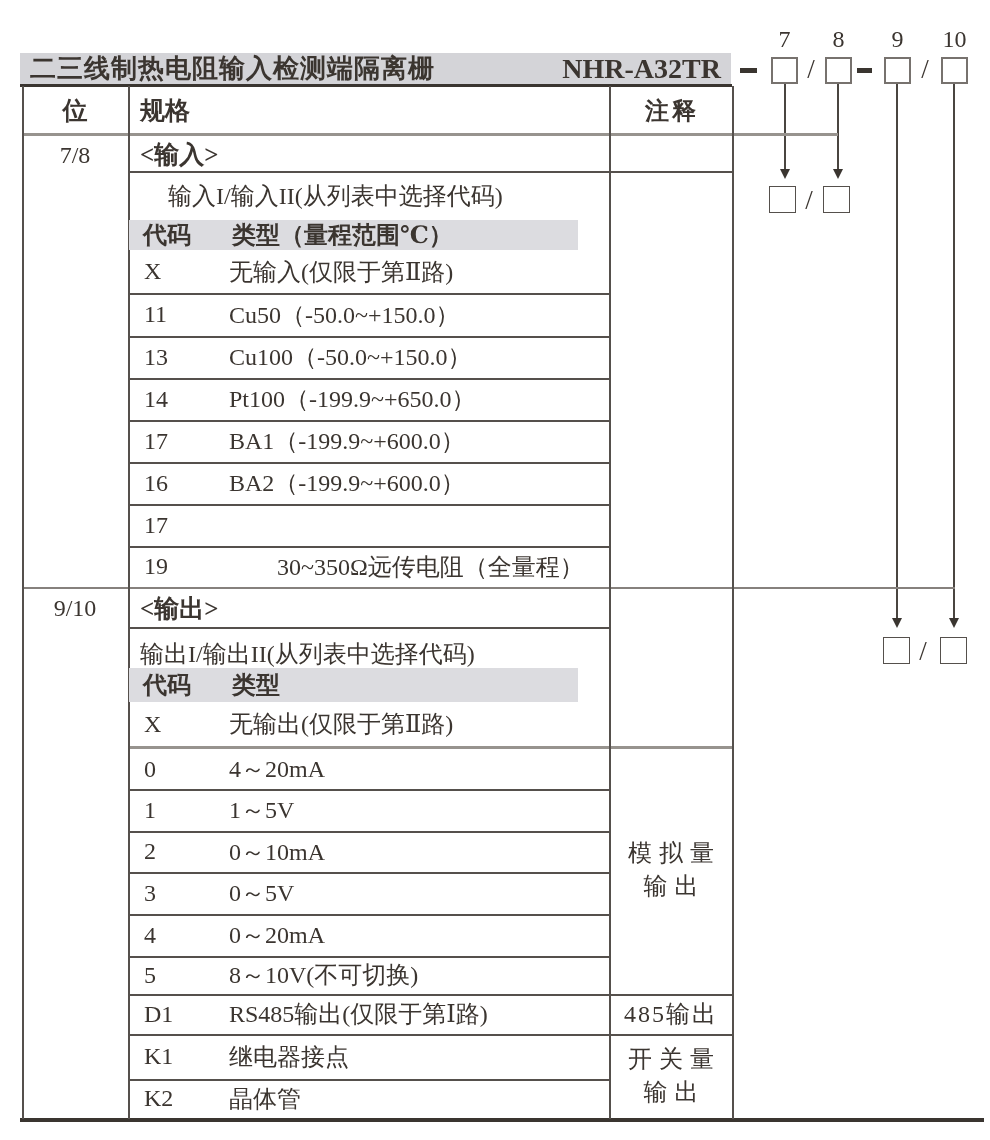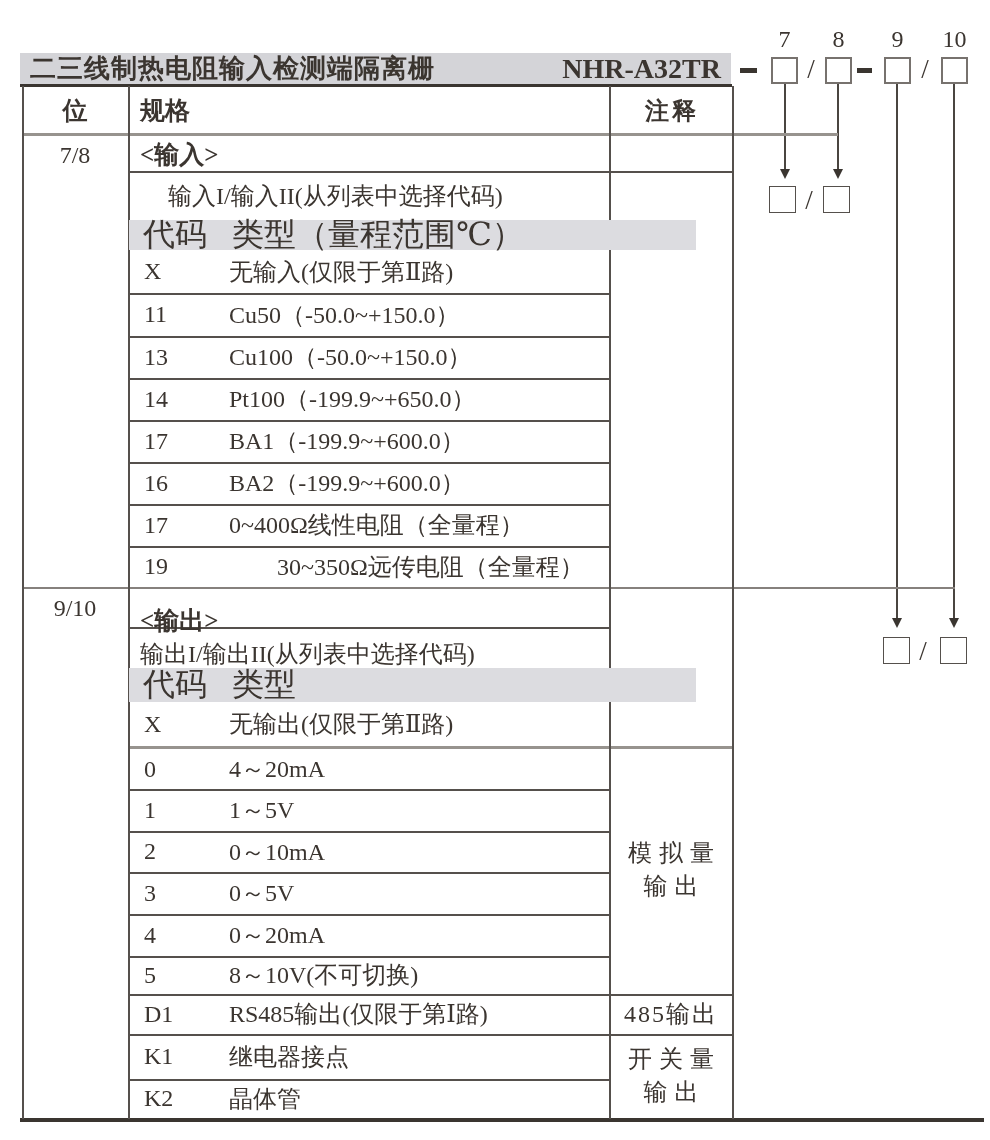--- a/index.html
+++ b/index.html
@@ -6,21 +6,21 @@
   #page{position:relative;width:990px;height:1140px;background:#ffffff;overflow:hidden;
         font-family:"Liberation Serif","DejaVu Serif",serif;color:#3b3530;}
   .t{position:absolute;white-space:nowrap;font-size:24px;line-height:1;}
   .b{font-weight:bold;}
   .hl,.vl{position:absolute;}
   .cellflex{display:flex;align-items:center;}
   .center{display:flex;align-items:center;justify-content:center;}
   .row{position:absolute;left:128px;width:481px;display:flex;align-items:center;font-size:24px;}
   .row .code{padding-left:16px;width:101px;box-sizing:border-box;}
   .row .type{flex:1;}
-  .graybar{position:absolute;left:129px;width:567px;background:#dcdce0;display:flex;align-items:center;font-size:32px;font-weight:normal;}
+  .graybar{position:absolute;left:129px;width:449px;background:#dcdce0;display:flex;align-items:center;font-size:24px;font-weight:bold;}
   .graybar .code{padding-left:14px;width:103px;box-sizing:border-box;}
   .box{position:absolute;width:27px;height:27px;box-sizing:border-box;border:2px solid #77726e;background:#fff;}
   .abox{position:absolute;width:27px;height:27px;box-sizing:border-box;border:1.6px solid #55504c;background:#fff;}
   .arrow{position:absolute;width:0;height:0;border-left:5px solid transparent;border-right:5px solid transparent;border-top:10px solid #3a3530;}
   .dash{position:absolute;background:#3a3530;}
   .notecell{position:absolute;left:610px;width:122px;display:flex;flex-direction:column;align-items:center;justify-content:center;font-size:24px;}
   .notecell .nl{letter-spacing:7px;text-indent:7px;line-height:33px;}
 </style>
 </head>
 <body>
@@ -124,29 +124,28 @@
   <div class="row" style="top:420px;height:42px;">
     <span class="code">17</span>
     <span class="type">BA1（-199.9~+600.0）</span>
   </div>
   <div class="row" style="top:462px;height:42px;">
     <span class="code">16</span>
     <span class="type">BA2（-199.9~+600.0）</span>
   </div>
   <div class="row" style="top:504px;height:42px;">
     <span class="code">17</span>
-    <span class="type">0~400Ω线性电阻（全量程）</span>
   </div>
   <div class="row" style="top:546px;height:41px;gap:48px;">
     <span class="code">19</span>
     <span class="type">30~350Ω远传电阻（全量程）</span>
   </div>
 
   <div class="t center" style="left:22px;top:589px;width:106px;height:38px;">9/10</div>
-  <div class="t b cellflex" style="left:128px;top:589px;height:38px;padding-left:12px;font-size:25px;margin-top:12px;">&lt;输出&gt;</div>
+  <div class="t b cellflex" style="left:128px;top:589px;height:38px;padding-left:12px;font-size:25px;">&lt;输出&gt;</div>
   <div class="t cellflex" style="left:128px;top:628px;height:52px;padding-left:12px;">输出I/输出II(从列表中选择代码)</div>
 
   <div class="graybar" style="top:668px;height:34px;">
     <span class="code">代码</span>
     <span>类型</span>
   </div>
 
   <div class="row" style="top:702px;height:44px;">
     <span class="code">X</span>
     <span class="type">无输出(仅限于第Ⅱ路)</span>

